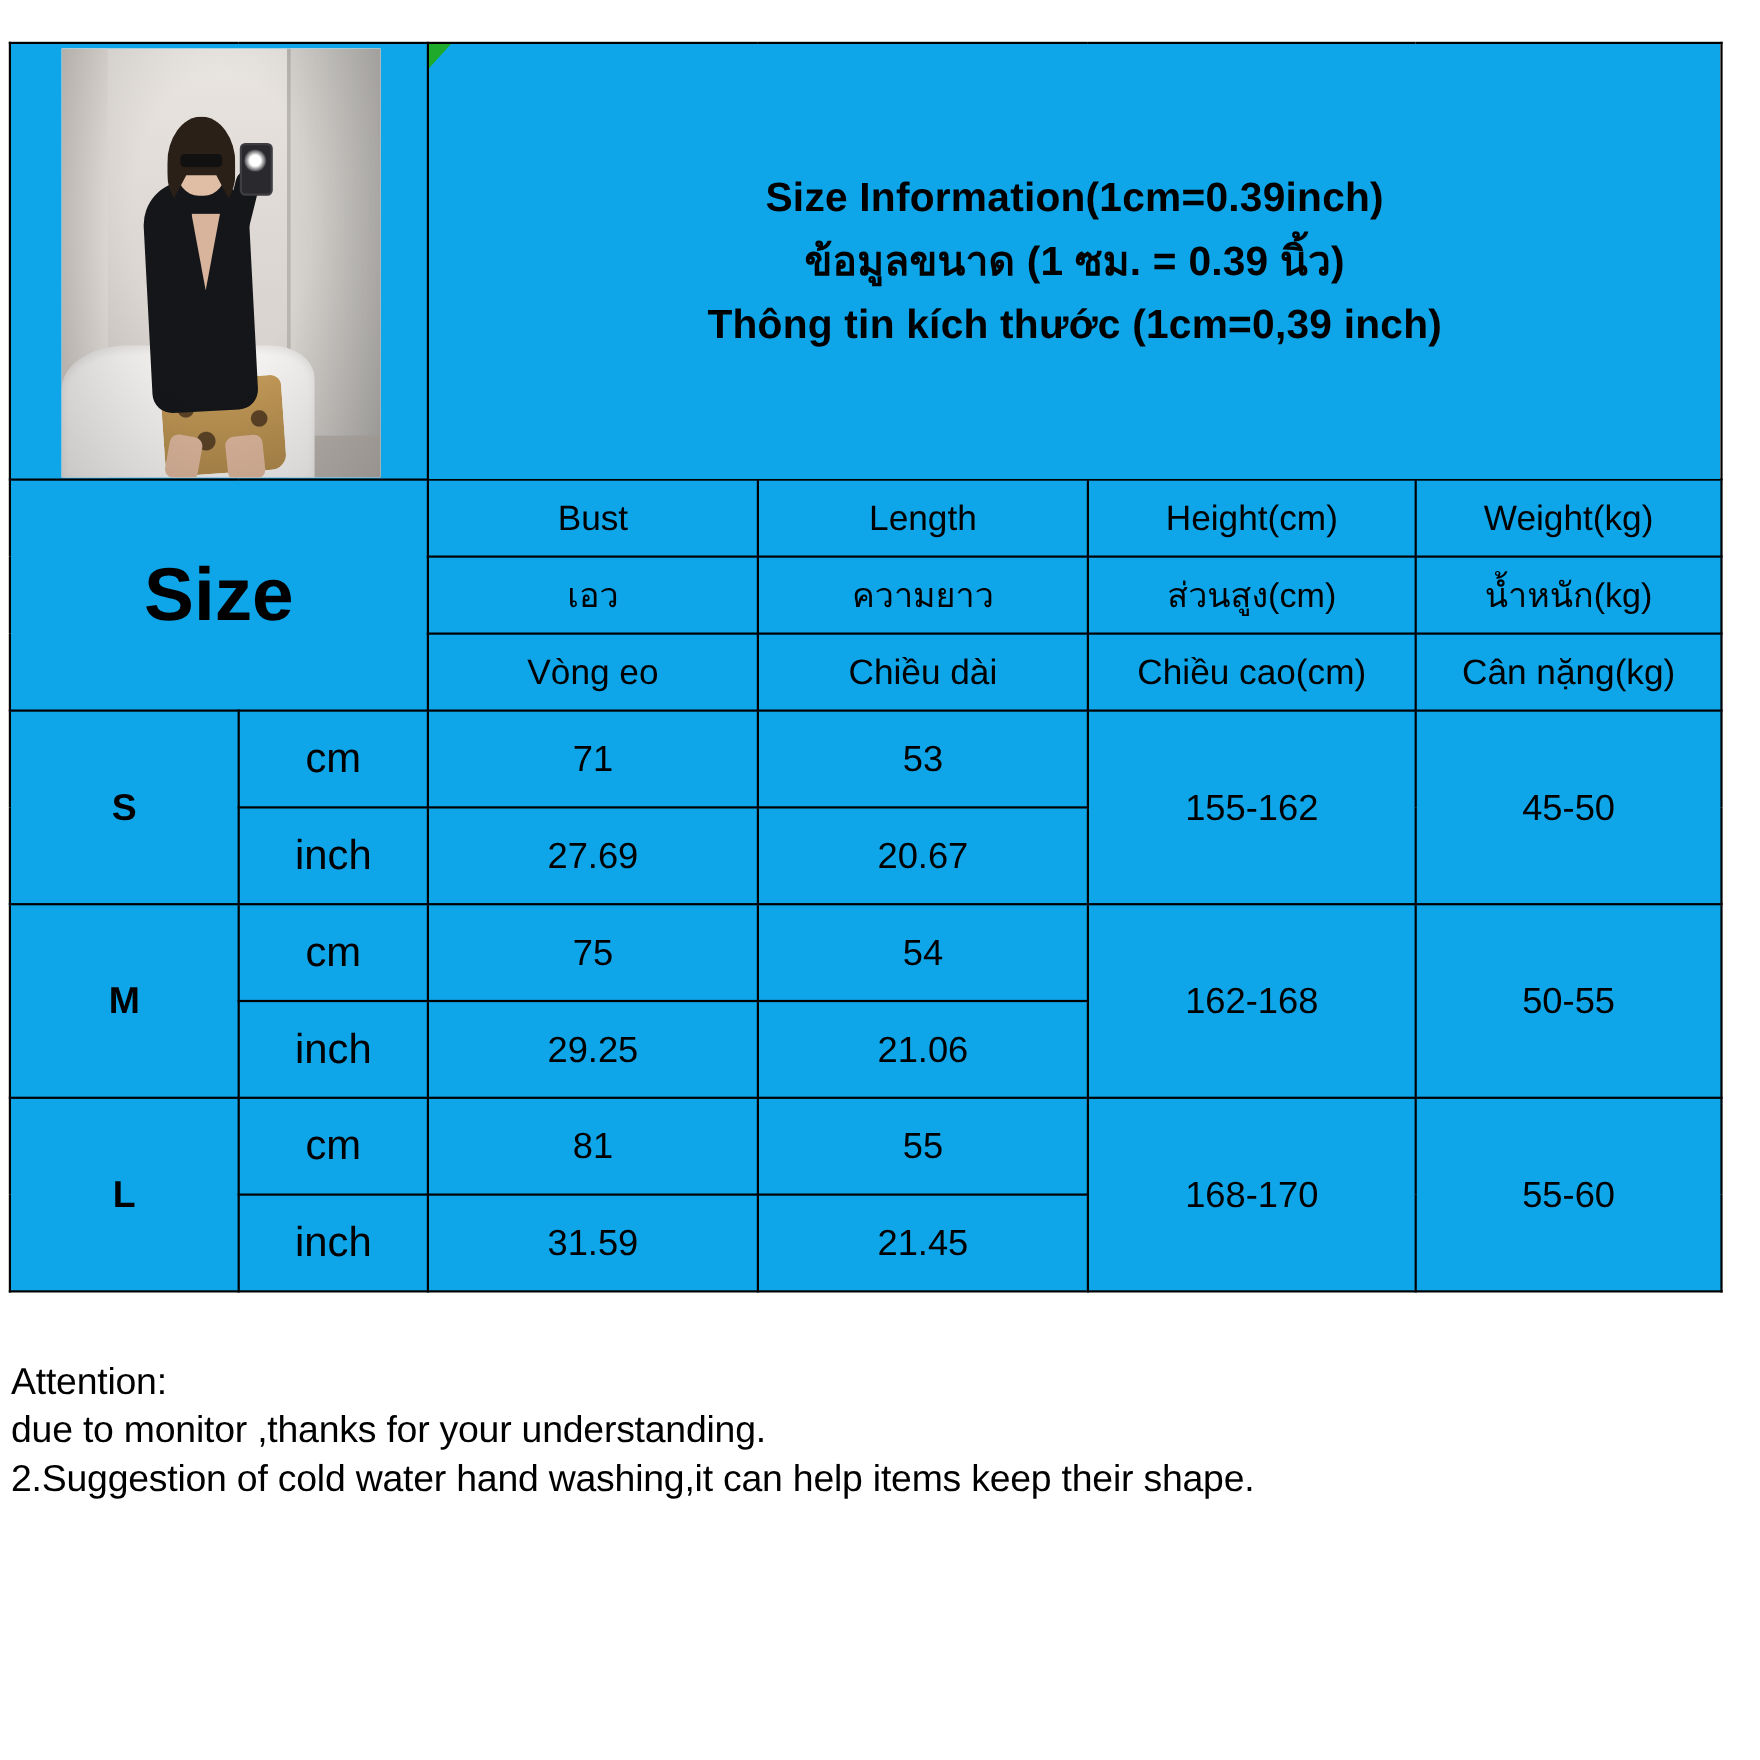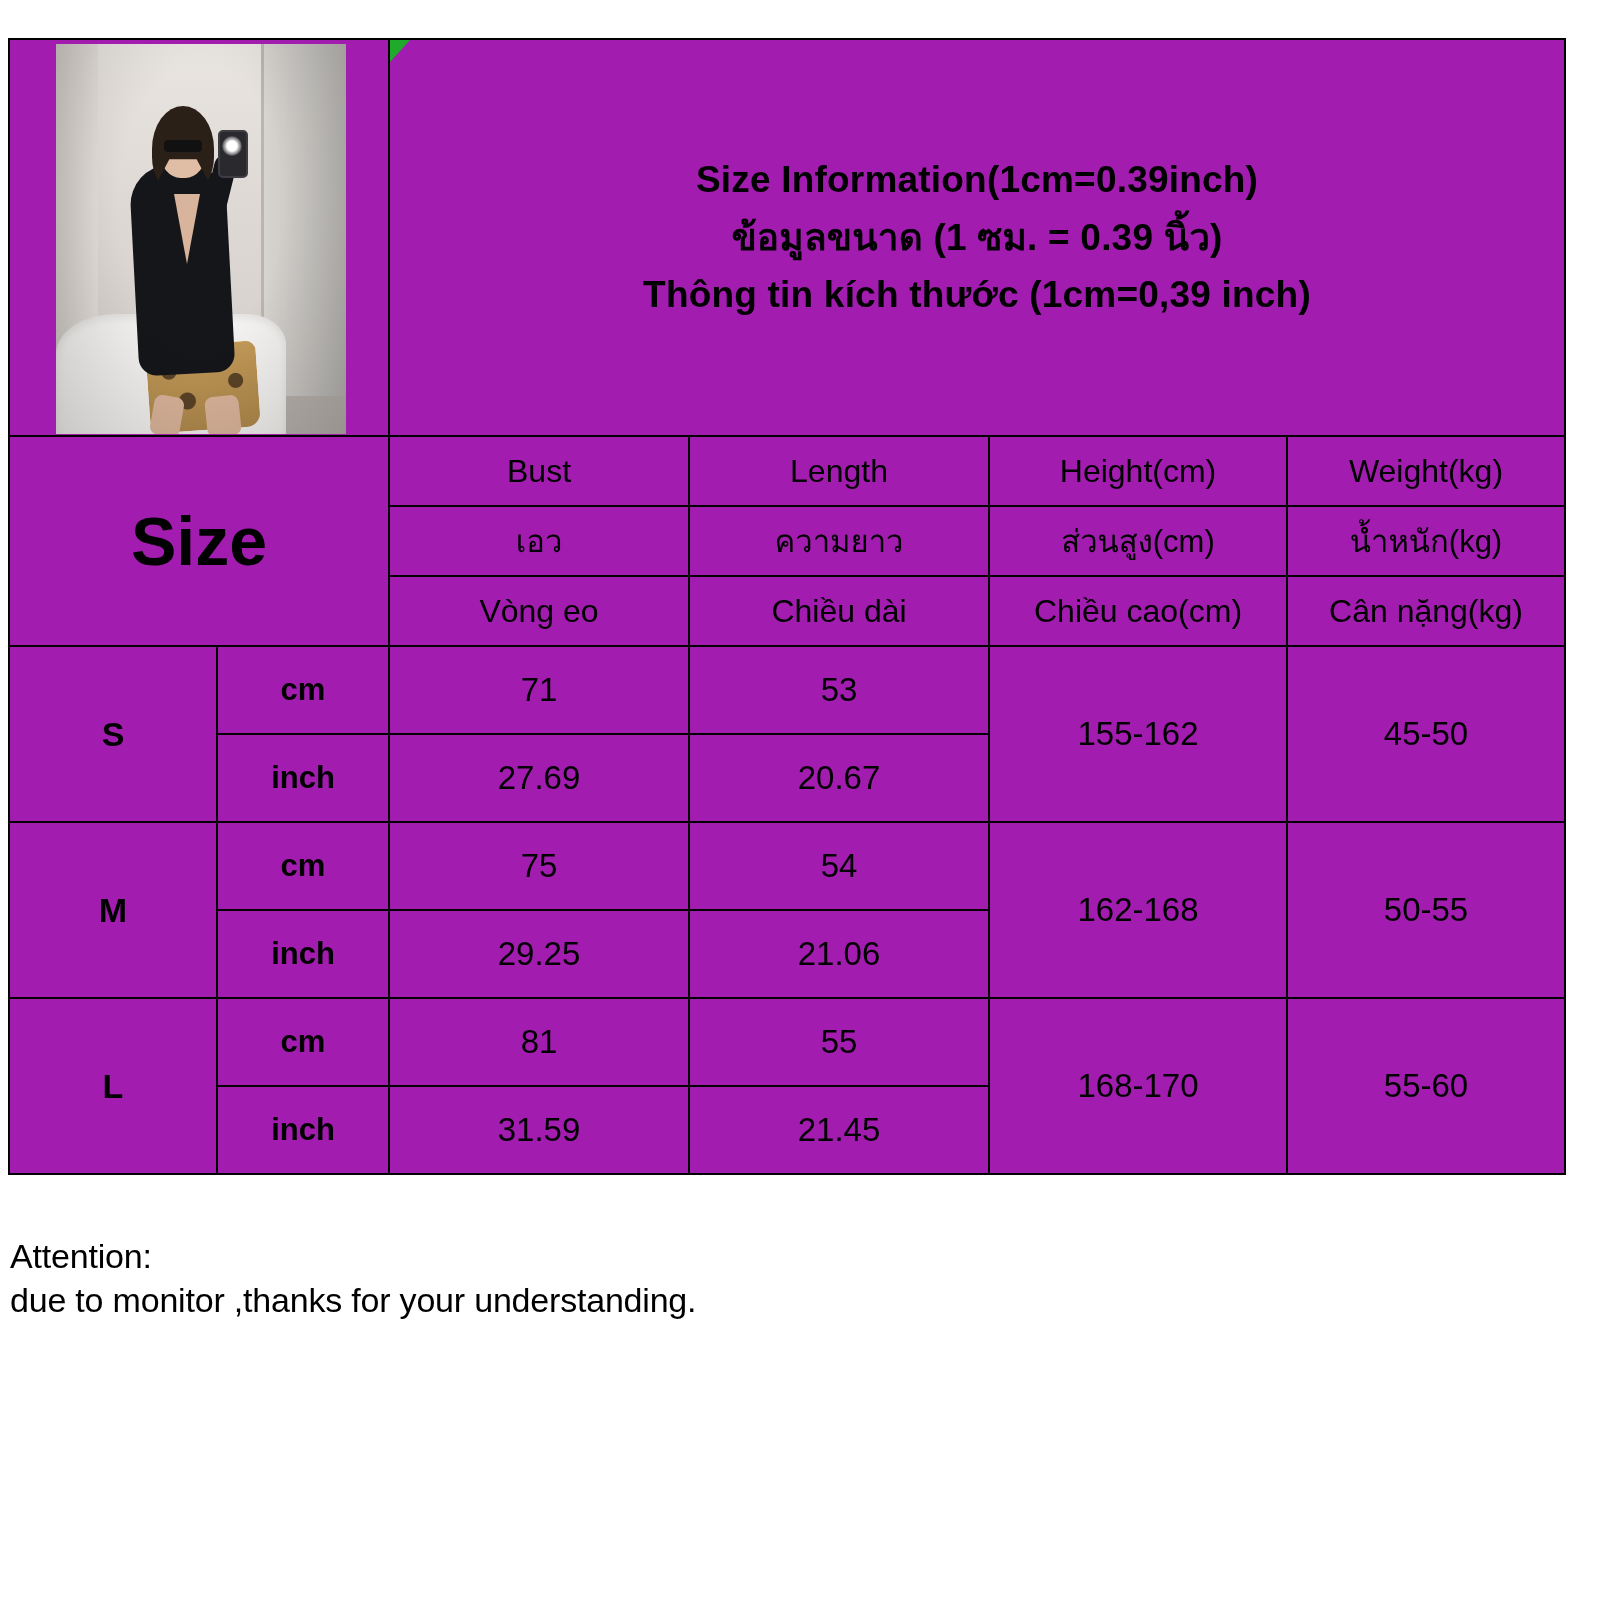--- a/index.html
+++ b/index.html
@@ -24,21 +24,21 @@
     border-collapse: collapse;
     table-layout: fixed;
     width: 1556px;
     margin-left: 8px;
     margin-top: 38px;
   }
   table.size-table td {
     border: 2px solid #000;
     text-align: center;
     vertical-align: middle;
-    background: #a21caf;
+    background: #0ea5e9;
     padding: 0;
   }
   
   .photo-cell {
     width: 380px;
     height: 395px;
     padding: 0;
     background: #ebebeb;
   }
   .photo-frame {
@@ -198,22 +198,22 @@
   .colhead.thai { font-size: 31px; text-align: center; }
   .colhead.viet { font-size: 32px; }
 
   
   .sz {
     font-weight: bold;
     font-size: 34px;
     width: 208px;
   }
   .unit {
-    font-weight: bold;
-    font-size: 31px;
+    font-weight: normal;
+    font-size: 38px;
     width: 172px;
     height: 86px;
   }
   .val {
     font-size: 33px;
     height: 86px;
   }
   .span-val {
     font-size: 33px;
   }
@@ -339,15 +339,16 @@
       <td class="unit">inch</td>
       <td class="val">31.59</td>
       <td class="val">21.45</td>
     </tr>
   </tbody>
     </table>
 
   <div class="attention">
     <div>Attention:</div>
     <div>due to monitor ,thanks for your understanding.</div>
+    <div>2.Suggestion of cold water hand washing,it can help items keep their shape.</div>
   </div>
 
 </div>
 
 </body></html>

